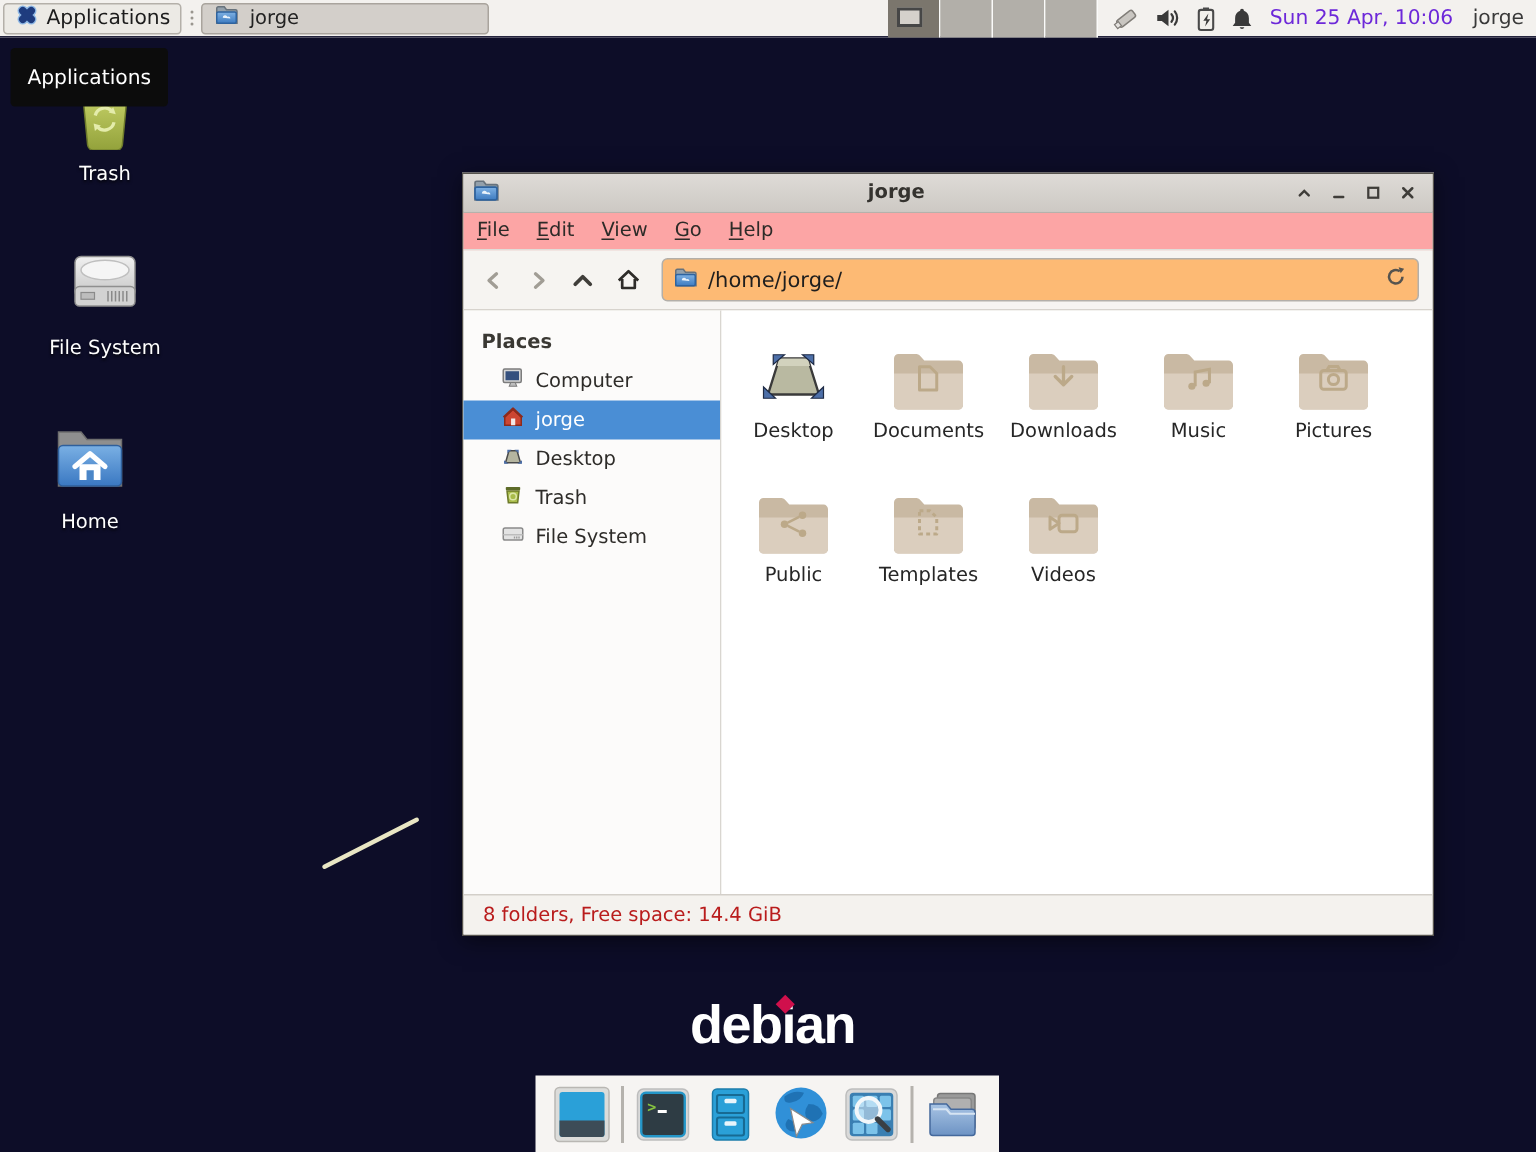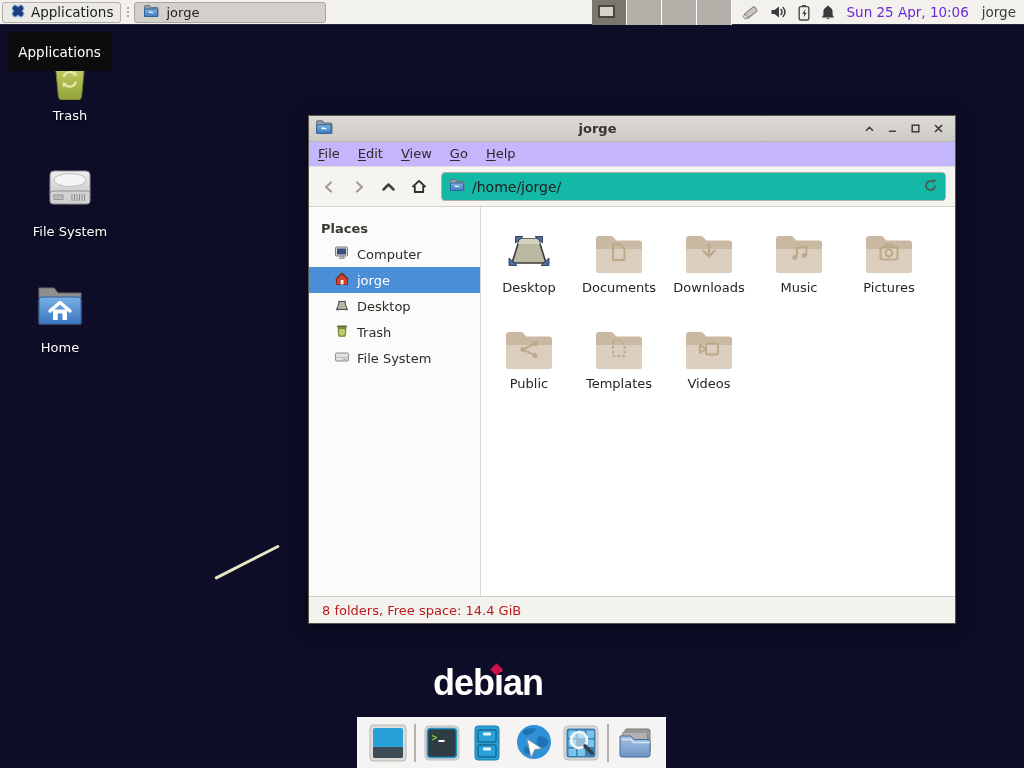--- a/index.html
+++ b/index.html
@@ -36,39 +36,39 @@
   .d-icon .lbl { margin-top:5px; color:#fff; text-shadow:0 1px 2px rgba(0,0,0,.85); font-size:13px; }
   #di-trash { left:10px; top:44px; }
   #di-fs    { left:10px; top:160px; }
   #di-home  { left:0;  top:280px; }
 
   
   .stray { position:absolute; left:215px; top:577px; width:72px; height:3px; background:#e9e6c4;
            border-radius:2px; transform:rotate(-27deg); transform-origin:left center; }
 
   
-  .debian { position:absolute; left:432px; top:662px; width:112px; text-align:center;
+  .debian { position:absolute; left:459px; top:662px; width:112px; text-align:center;
             font-family:"Liberation Sans",sans-serif; font-weight:600; font-size:36px;
             letter-spacing:-1px; color:#ffffff; }
   .debian .dot { position:absolute; left:60px; top:3px; width:9px; height:9px; background:#d0104c; transform:rotate(45deg); }
 
   
   .window { position:absolute; left:308px; top:115px; width:648px; height:509px; background:#f6f4f1;
             border:1px solid #57544e; box-shadow:0 3px 14px rgba(0,0,0,.5); display:flex; flex-direction:column; }
   .titlebar { height:26px; background:linear-gradient(#dedbd7,#cdc9c4); display:flex; align-items:center;
               padding:0 5px 0 6px; border-bottom:1px solid #b5b1ab; }
   .title { flex:1; text-align:center; font-weight:bold; font-size:13px; color:#35332f; }
   .winbtn { width:23px; height:22px; display:flex; align-items:center; justify-content:center; }
-  .menubar { height:25px; background:#c4b5fd; display:flex; align-items:center; border-bottom:1px solid #e0ddd8; }
+  .menubar { height:25px; background:#fca5a5; display:flex; align-items:center; border-bottom:1px solid #e0ddd8; }
   .menu-item { padding:0 9px; line-height:24px; color:#2d2b28; }
   .menu-item u { text-underline-offset:2px; }
   .toolbar { height:40px; background:#f6f4f1; display:flex; align-items:center; gap:3px;
              padding:0 9px 0 6px; border-bottom:1px solid #d7d3cd; }
   .tbtn { width:27px; height:28px; display:flex; align-items:center; justify-content:center; border-radius:3px; }
-  .pathbar { flex:1; height:29px; margin-left:6px; background:#14b8a6; border:1px solid #b3afa9; border-radius:4px;
+  .pathbar { flex:1; height:29px; margin-left:6px; background:#fdba74; border:1px solid #b3afa9; border-radius:4px;
              display:flex; align-items:center; padding:4px 7px; gap:7px; }
   .pathtext { flex:1; font-size:14px; color:#1e1e1e; }
   .winbody { flex:1; display:flex; min-height:0; }
   .sidebar { width:172px; background:#fcfbfa; border-right:1px solid #d9d6d0; padding-top:8px; }
   .sb-header { height:26px; display:flex; align-items:center; padding-left:12px; font-weight:bold; color:#3a3833; }
   .sb-item { height:26px; display:flex; align-items:center; gap:7px; padding-left:25px; color:#2e2c29; }
   .sb-item.selected { background:#4a8ed5; color:#fff; }
   .mainview { flex:1; background:#fff; display:flex; flex-wrap:wrap; align-content:flex-start;
               padding:14px 0 0 3px; }
   .tile { width:90px; height:96px; display:flex; flex-direction:column; align-items:center; }

